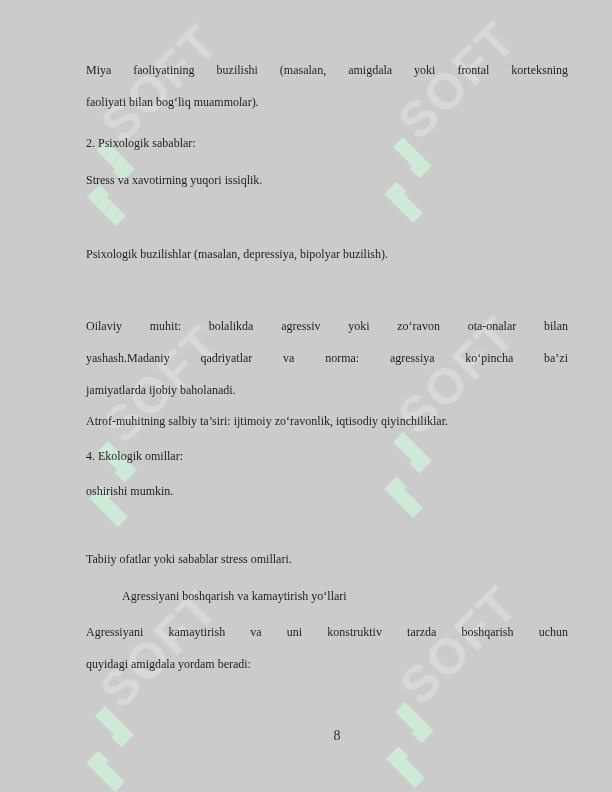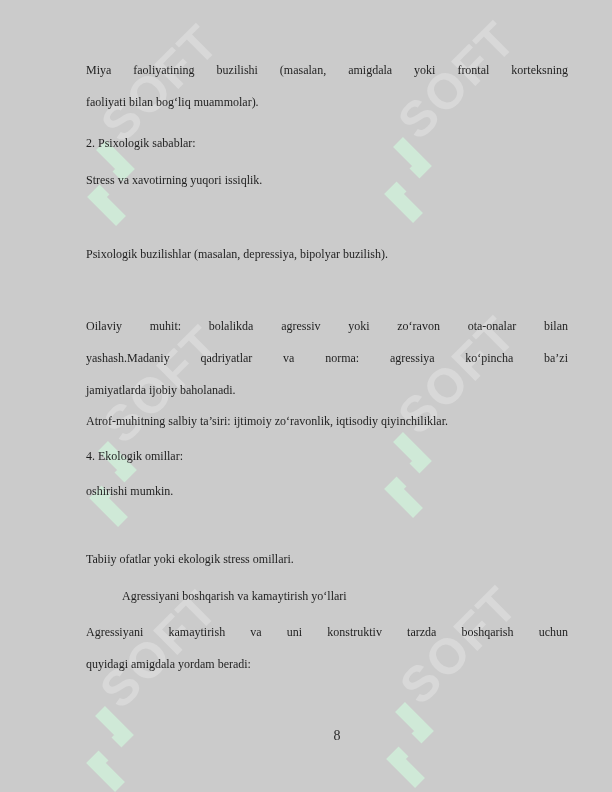--- a/index.html
+++ b/index.html
@@ -112,21 +112,21 @@
         <div class="line">yashash.Madaniy qadriyatlar va norma: agressiya ko‘pincha ba’zi</div>
         <div class="line last">jamiyatlarda ijobiy baholanadi.</div>
       </div>
       <div class="para p8">
         <div class="line last">4. Ekologik omillar:</div>
       </div>
       <div class="para p9">
         <div class="line last">oshirishi mumkin.</div>
       </div>
       <div class="para p10">
-        <div class="line last">Tabiiy ofatlar yoki ekologik stress omillari.</div>
+        <div class="line last">Tabiiy ofatlar yoki sabablar stress omillari.</div>
       </div>
       <div class="para p11 indented">
         <div class="line last">Agressiyani boshqarish va kamaytirish yo‘llari</div>
       </div>
       <div class="para p12">
         <div class="line">Agressiyani kamaytirish va uni konstruktiv tarzda boshqarish uchun</div>
         <div class="line last">quyidagi amigdala yordam beradi:</div>
       </div>
     </div>
   <div class="pagenum">8</div>

